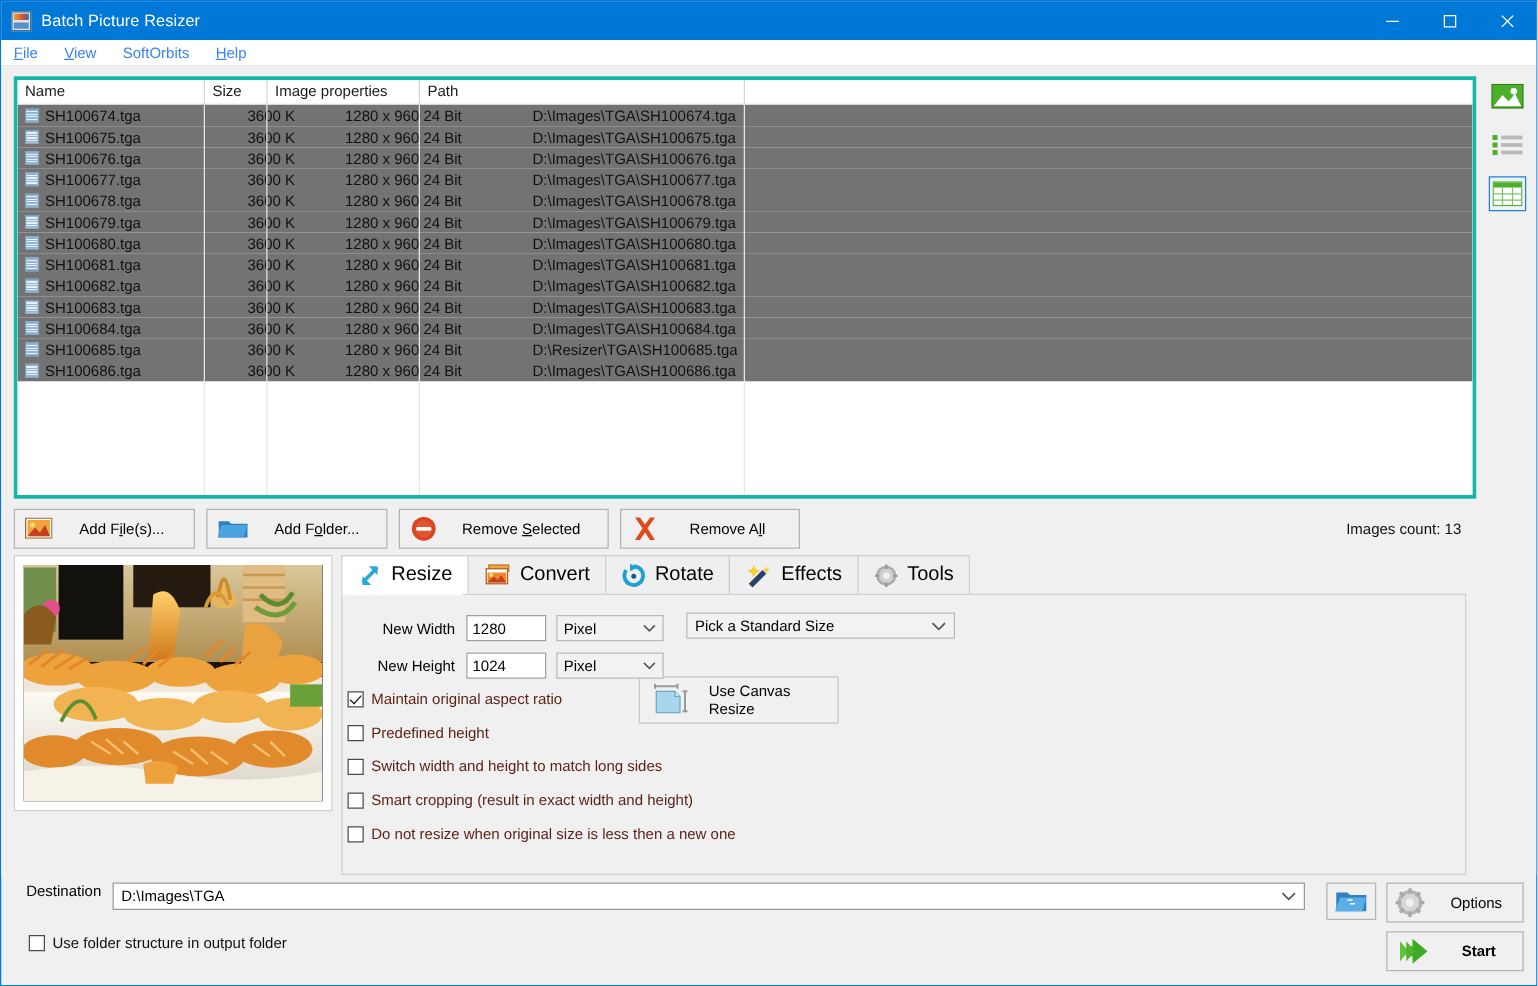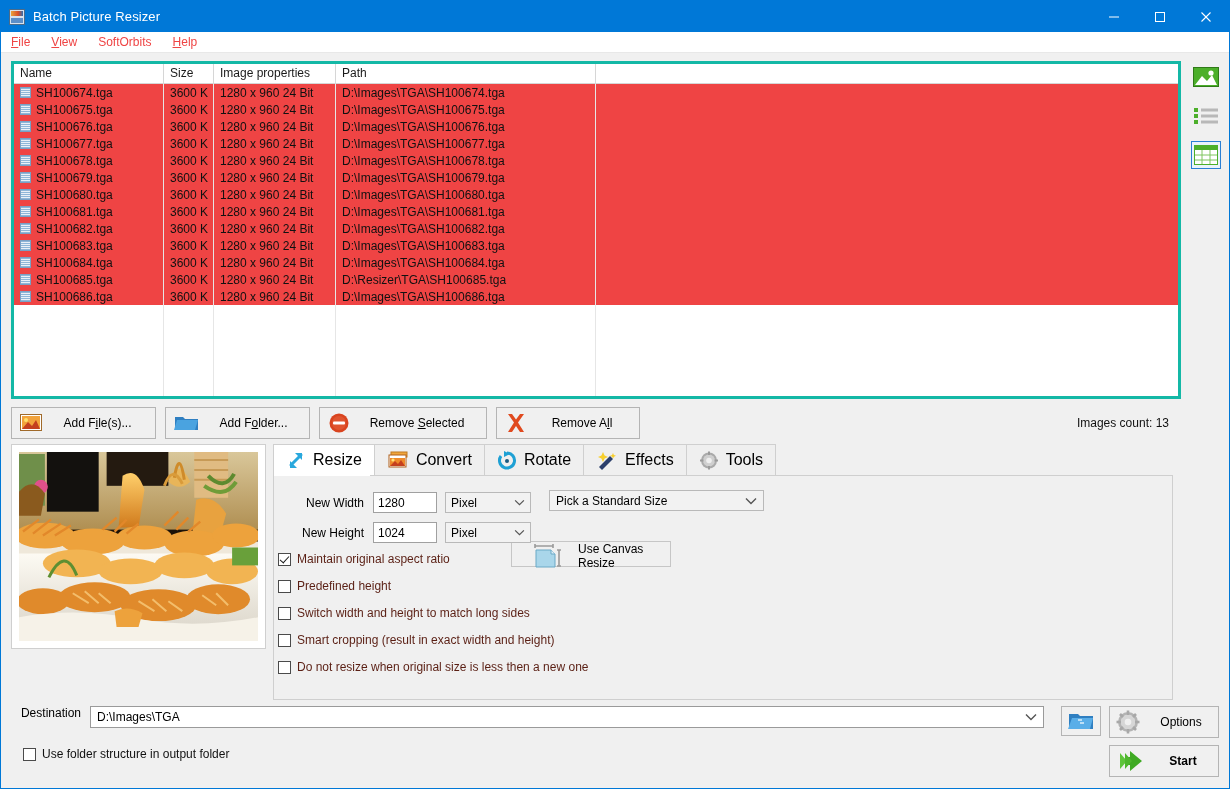--- a/index.html
+++ b/index.html
@@ -25,42 +25,42 @@
                     background:#5b8fc9; }
   .tb-title { color:#fff; font-size:13px; letter-spacing:.1px; }
   .tb-spacer { flex:1; }
   .wbtn { width:46px; height:31px; display:flex; align-items:center; justify-content:center;
           color:#fff; }
   .wbtn svg { display:block; }
 
   
   .menubar { height:21px; flex:0 0 21px; background:#fff; display:flex; align-items:center;
              padding-left:8px; border-bottom:1px solid #e8e8e8; }
-  .menu-item { font-size:12px; padding:2px 11px 2px 2px; margin-right:8px; color:#ef4444; }
+  .menu-item { font-size:12px; padding:2px 11px 2px 2px; margin-right:8px; color:#3b82f6; }
   .menu-item u { text-decoration:underline; }
 
   
   .body-area { flex:1; display:flex; min-height:0; background:#f0f0f0; }
   .left-col { flex:1; display:flex; flex-direction:column; min-width:0; padding:8px 0 0 10px; }
   .right-rail { width:46px; flex:0 0 46px; display:flex; flex-direction:column;
                 align-items:center; padding-top:10px; gap:11px; }
   .rail-btn { width:30px; height:28px; display:flex; align-items:center; justify-content:center;
               background:transparent; }
   .rail-btn.sel { border:1px solid #2a7fd4; background:#e9f3fb; }
 
   
   .filelist { height:338px; flex:0 0 338px; background:#fff;
               border:3px solid #14b8a6; display:flex; flex-direction:column;
               margin-right:2px; overflow:hidden; }
   .fl-head { display:flex; height:20px; flex:0 0 20px; background:#fff;
              border-bottom:1px solid #d6d6d6; }
   .fl-head .col { font-size:12px; padding:2px 0 0 6px; border-right:1px solid #d6d6d6;
                   color:#1a1a1a; overflow:hidden; white-space:nowrap; }
   .fl-rows { flex:1; position:relative; background:#fff; }
-  .fl-row { display:flex; height:17px; background:#ef4444; align-items:center; }
+  .fl-row { display:flex; height:17px; background:#737373; align-items:center;gap:28px; }
   .fl-row .c { font-size:12px; white-space:nowrap; overflow:hidden; padding-left:6px;
                color:#111; }
   .c-name { display:flex; align-items:center; gap:5px; }
   .tga-ico { width:11px; height:11px; flex:0 0 11px;
              background:
                repeating-linear-gradient(0deg,#8fb6d8 0 1px, #e9f0f7 1px 2px),
                #cfe0ef;
              border:1px solid #7aa0c4; }
   .fl-grid { position:absolute; inset:0; pointer-events:none; display:flex; }
   .fl-grid span { border-right:1px solid #e6e6e6; height:100%; }
@@ -98,23 +98,23 @@
   .flabel { width:90px; text-align:right; font-size:12px; margin-right:9px; }
   .tinput { width:64px; height:21px; border:1px solid #a0a0a0; background:#fff;
             font-family:"Liberation Sans", sans-serif; font-size:12px; padding:0 4px; color:#000; }
   .tsel { width:86px; height:21px; border:1px solid #b9b9b9; background:#f2f2f2;
           font-size:12px; display:flex; align-items:center; padding:0 5px; margin-left:8px;
           position:relative; }
   .tsel .chev, .wide-sel .chev { margin-left:auto; }
   .wide-sel { position:absolute; left:275px; top:14px; width:215px; height:21px;
               border:1px solid #b9b9b9; background:#f2f2f2; font-size:12px;
               display:flex; align-items:center; padding:0 6px; }
-  .canvasbtn { position:absolute; left:237px; top:65px; width:160px; height:26px;
-               background:#f0f0f0; border:1px solid #c6c6c6; display:flex; 
-               padding-left:18px; gap:14px; font-size:12px; }
+  .canvasbtn { position:absolute; left:237px; top:65px; width:160px; height:38px;
+               background:#f0f0f0; border:1px solid #c6c6c6; display:flex; align-items:center;
+               padding-left:7px; gap:14px; font-size:12px; }
 
   .cbrow { display:flex; align-items:center; gap:6px; margin:0 0 13px 4px; }
   .cbox { width:13px; height:13px; border:1px solid #4a4a4a; background:#fff;
           flex:0 0 13px; position:relative; }
   .cbox.checked::after { content:""; position:absolute; left:3px; top:0px; width:4px; height:8px;
           border:solid #1a1a1a; border-width:0 1.6px 1.6px 0; transform:rotate(42deg); }
   .cblabel { font-size:12px; color:#5a1f14; }
   .cblabel.dark { color:#111; }
 
   

